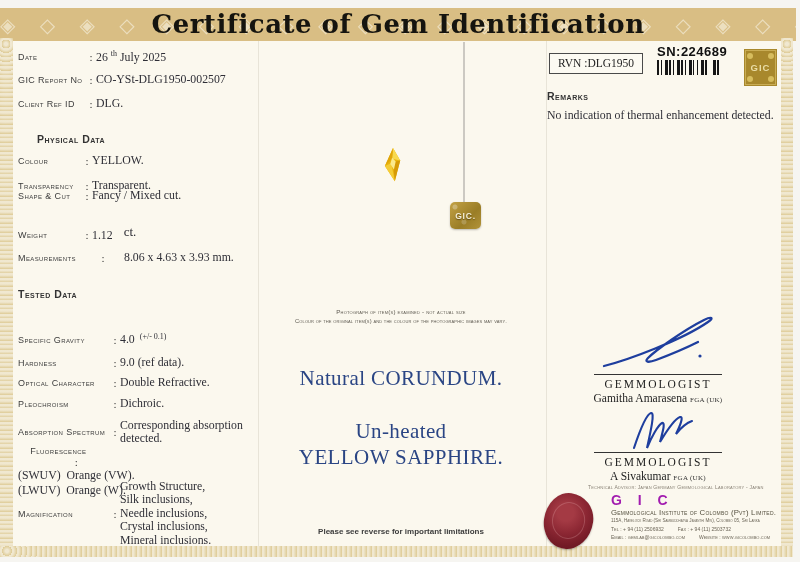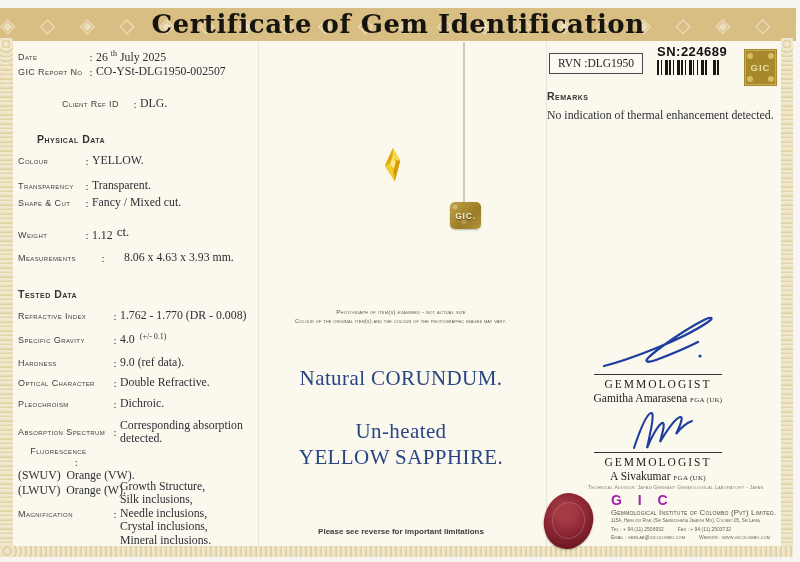--- a/index.html
+++ b/index.html
@@ -30,21 +30,21 @@
   .sep::before{content:":";}
   .val{font-size:11.8px;color:#2e2e36;}
   .meta .lbl{width:68px;}
   .phys .lbl{width:64px;}
   .test .lbl{width:92px;}
   .heading{position:absolute;left:18px;font-family:"Liberation Sans",sans-serif;font-variant:small-caps;
        font-size:10.5px;letter-spacing:.5px;color:#333;font-weight:600;}
   .ml{white-space:pre-wrap;line-height:13.4px;}
   .fluo{line-height:15px;}
   sup.ord{font-size:8px;}
-  .unit{font-size:13px;position:relative;top:-3px;margin-left:4px;}
+  .unit{font-size:13px;position:relative;top:-3px;margin-left:11px;}
   .tol{font-size:8px;position:relative;top:-4px;margin-left:5px;}
   
   .thread{position:absolute;left:463px;top:42px;width:1.5px;height:162px;background:#ccc9c2;}
   .caption{position:absolute;left:258px;top:308px;width:286px;text-align:center;
      font-family:"Liberation Sans",sans-serif;font-variant:small-caps;color:#5f5b52;}
   .cap1{font-size:6.2px;line-height:8.5px;letter-spacing:.2px;}
   .cap2{font-size:5.8px;line-height:8.5px;letter-spacing:.1px;}
   .ident{position:absolute;left:258px;width:286px;text-align:center;color:#2a4584;
      font-family:"Liberation Serif",serif;font-size:21px;letter-spacing:.4px;}
   .reverse-note{position:absolute;left:258px;top:527px;width:286px;text-align:center;
@@ -113,64 +113,59 @@
   <div class="frame frame-bottom"></div>
 
   <div class="crease" style="left:258px;"></div>
   <div class="crease" style="left:546px;"></div>
 
   <div class="row meta" style="top:49px;">
     <span class="lbl">Date</span>
     <span class="sep"></span>
     <span class="val"><span>26</span>&nbsp;<sup class="ord">th</sup>&nbsp;<span>July 2025</span></span>
   </div>
-  <div class="row meta" style="top:64px;">
+  <div class="row meta" style="top:72px;">
     <span class="lbl">GIC Report No</span>
     <span class="sep"></span>
     <span class="val">CO-YSt-DLG1950-002507</span>
   </div>
-  <div class="row meta" style="top:96px;margin-left:44px;">
+  <div class="row meta" style="top:96px;">
     <span class="lbl">Client Ref ID</span>
     <span class="sep"></span>
     <span class="val">DLG.</span>
   </div>
 
   <div class="heading" style="top:133px;padding-left:19px;">Physical Data</div>
   <div class="row phys" style="top:153px;">
     <span class="lbl">Colour</span>
     <span class="sep"></span>
     <span class="val">YELLOW.</span>
   </div>
   <div class="row phys" style="top:178px;">
     <span class="lbl">Transparency</span>
     <span class="sep"></span>
     <span class="val">Transparent.</span>
   </div>
-  <div class="row phys" style="top:195px;">
+  <div class="row phys" style="top:188px;">
     <span class="lbl">Shape &amp; Cut</span>
     <span class="sep"></span>
     <span class="val">Fancy / Mixed cut.</span>
   </div>
   <div class="row phys" style="top:227px;">
     <span class="lbl">Weight</span>
     <span class="sep"></span>
     <span class="val"><span>1.12</span><span class="unit">ct.</span></span>
   </div>
   <div class="row phys" style="top:250px;gap:16px;">
     <span class="lbl">Measurements</span>
     <span class="sep"></span>
     <span class="val">8.06 x 4.63 x 3.93 mm.</span>
   </div>
 
   <div class="heading" style="top:288px;">Tested Data</div>
-  <div class="row test" style="top:308px;">
-    <span class="lbl">Refractive Index</span>
-    <span class="sep"></span>
-    <span class="val">1.762 - 1.770 (DR - 0.008)</span>
-  </div>
   <div class="row test" style="top:332px;">
     <span class="lbl">Specific Gravity</span>
     <span class="sep"></span>
     <span class="val"><span>4.0</span><span class="tol">(+/- 0.1)</span></span>
   </div>
   <div class="row test" style="top:355px;">
     <span class="lbl">Hardness</span>
     <span class="sep"></span>
     <span class="val">9.0 (ref data).</span>
   </div>

